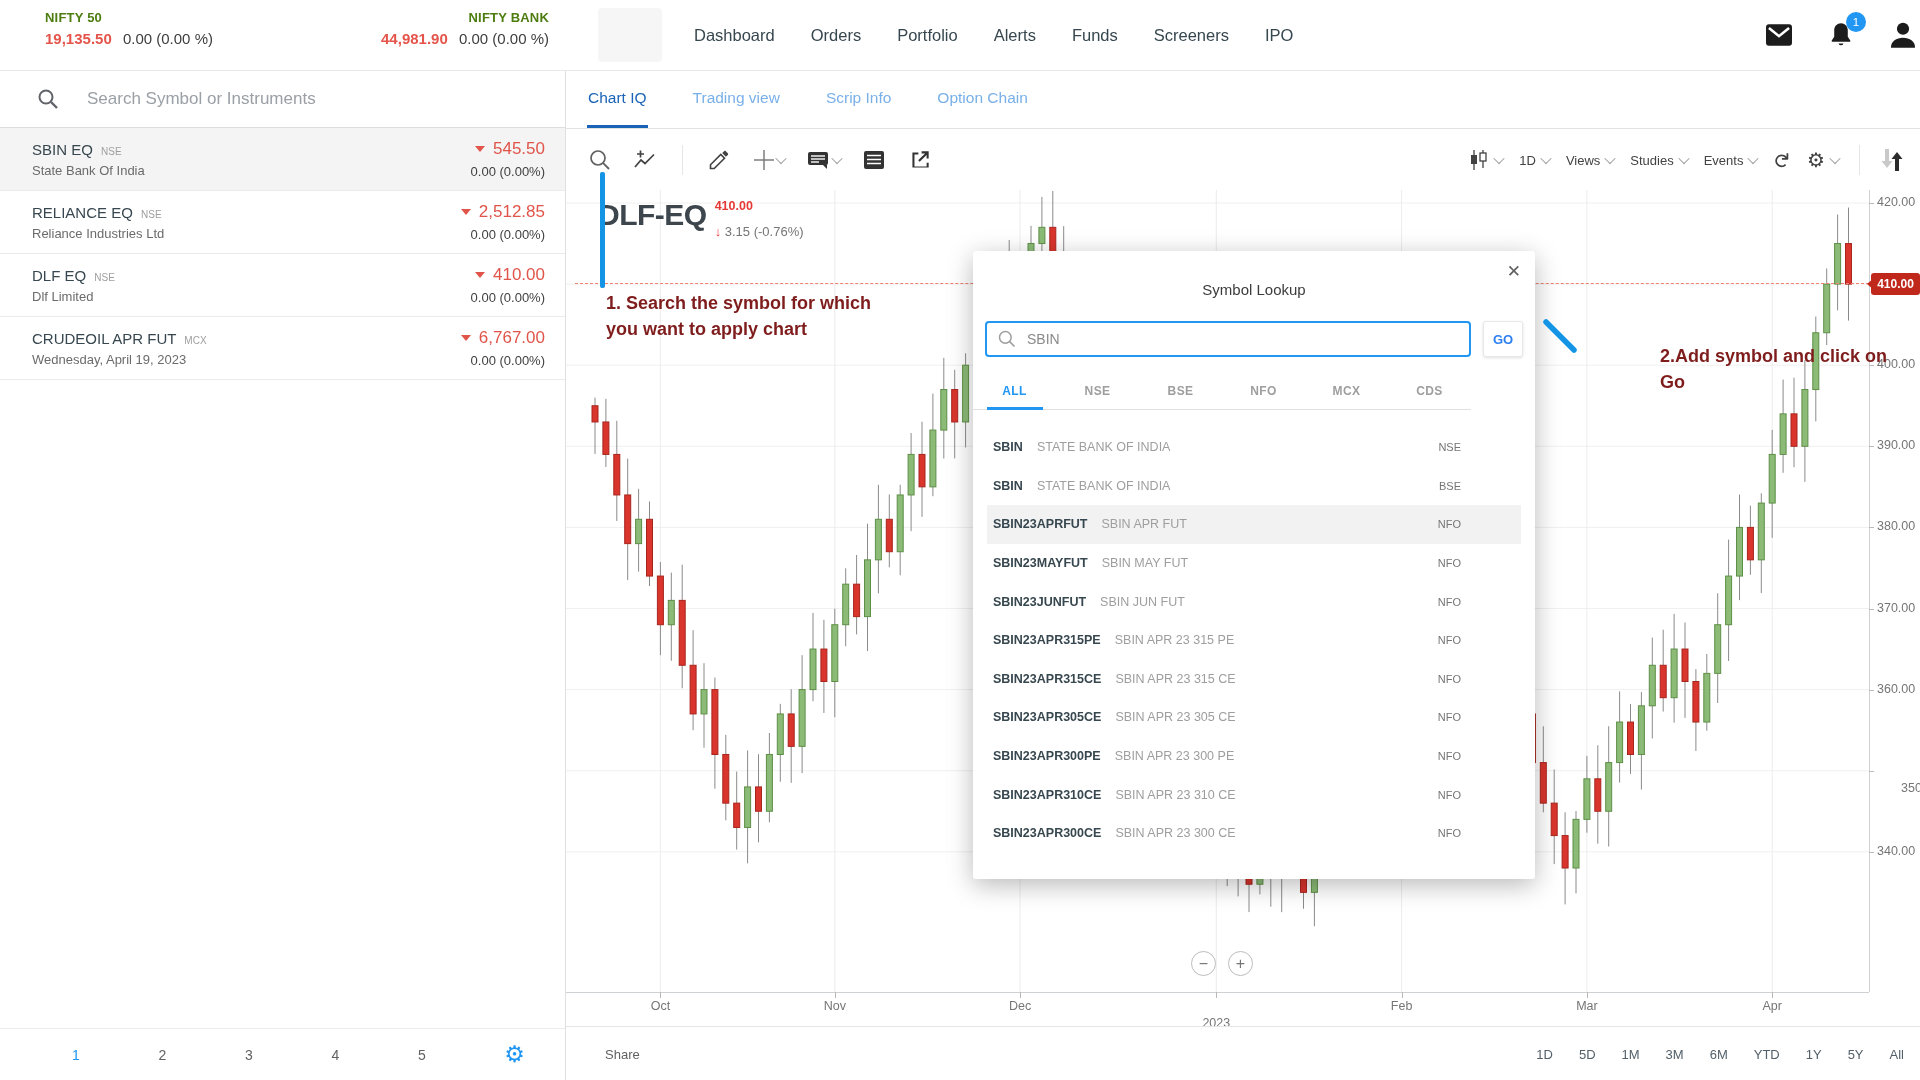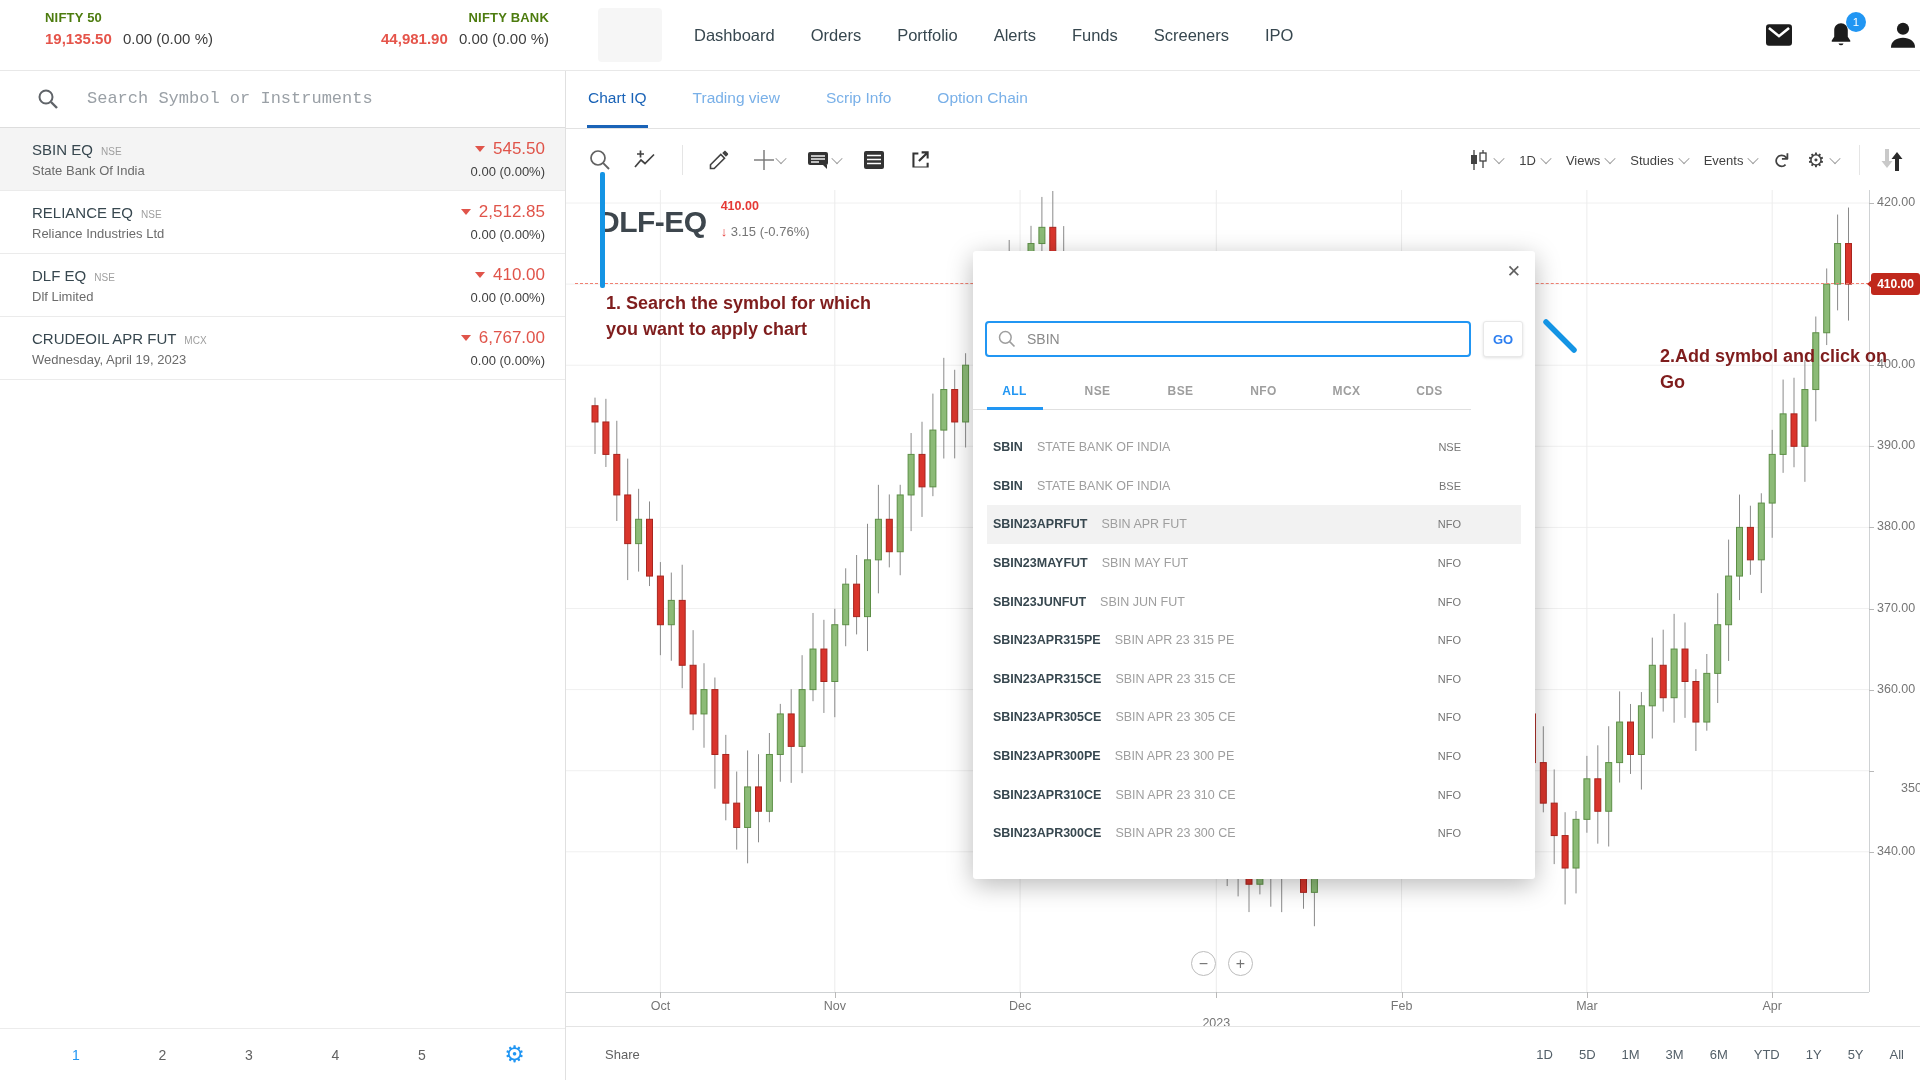--- a/index.html
+++ b/index.html
@@ -14,21 +14,21 @@
   #idx1{left:45px;}
   #idx2{left:357px;width:192px;text-align:right;}
   .logo-ph{position:absolute;left:598px;top:8px;width:64px;height:54px;background:#f6f6f6;border-radius:4px;}
   #main-nav{position:absolute;left:694px;top:0;height:70px;display:flex;align-items:center;gap:36px;}
   .nav-item{font-size:16.5px;color:#37474f;cursor:pointer;white-space:nowrap;}
   #top-icons{position:absolute;right:0;top:0;height:70px;display:flex;align-items:center;gap:28px;padding-right:0;}
   .icon-btn{position:relative;width:34px;height:34px;display:flex;align-items:center;justify-content:center;cursor:pointer;}
   .badge{position:absolute;top:-6px;right:-8px;width:20px;height:20px;border-radius:50%;background:#2196f3;color:#fff;font-size:11.5px;display:flex;align-items:center;justify-content:center;}
   
   #panel{position:absolute;left:0;top:70px;width:565px;height:1010px;border-right:1px solid #e0e0e0;background:#fff;z-index:20;}
-  #searchrow{height:57px;display:flex;align-items:center;padding-left:36px;border-bottom:1px solid #ddd;font-family:Liberation Mono, monospace;}
+  #searchrow{height:57px;display:flex;align-items:center;padding-left:36px;border-bottom:1px solid #ddd;}
   #searchrow .ph{margin-left:27px;font-size:17px;color:#9aa0a6;}
   .wl-row{height:62px;border-bottom:1px solid #ebebeb;display:flex;justify-content:space-between;align-items:center;padding:0 20px 0 32px;cursor:pointer;background:#fff;}
   .wl-row.sel{background:#f4f4f4;}
   .wl-sym{font-size:15px;color:#37474f;}
   .wl-exch{font-size:10px;color:#9e9e9e;margin-left:4px;}
   .wl-name{font-size:13px;color:#6b6b6b;margin-top:5px;}
   .wl-right{text-align:right;}
   .wl-price{font-size:17px;color:#e0544a;display:flex;align-items:center;justify-content:flex-end;gap:8px;}
   .tri-down{width:0;height:0;border-left:5px solid transparent;border-right:5px solid transparent;border-top:6px solid #e0544a;display:inline-block;}
   .wl-chg{font-size:13px;color:#3f3f3f;margin-top:5px;}
@@ -53,21 +53,21 @@
   #plot{position:absolute;left:565px;top:190px;z-index:1;}
   #dash410{position:absolute;left:575px;top:283px;width:1294px;border-top:1.5px dashed #f08072;z-index:4;}
   #yaxis-line{position:absolute;left:1869px;top:190px;width:1px;height:802px;background:#cfd2d4;z-index:3;}
   #xaxis-line{position:absolute;left:565px;top:992px;width:1304px;height:1px;background:#cfd2d4;z-index:3;}
   .ylab{position:absolute;left:1877px;font-size:12.5px;color:#757575;z-index:3;}
   .ytick{position:absolute;left:1869px;width:5px;height:1px;background:#b9b9b9;z-index:3;}
   .xlab{position:absolute;width:60px;text-align:center;font-size:12.5px;color:#757575;z-index:3;}
   .xtick{position:absolute;width:1px;height:6px;background:#b9b9b9;top:992px;z-index:3;}
   #pricetag{position:absolute;left:1871px;top:273px;width:49px;height:22px;background:#c0281c;color:#fff;font-size:12px;font-weight:bold;display:flex;align-items:center;justify-content:center;border-radius:3px;z-index:6;}
   #pricetag:before{content:"";position:absolute;left:-10px;border:6px solid transparent;border-right:7px solid #c0281c;}
-  #chart-head{position:absolute;left:598px;top:198px;display:flex;align-items:flex-end;gap:14px;z-index:5;}
+  #chart-head{position:absolute;left:598px;top:198px;display:flex;align-items:flex-start;gap:8px;z-index:5;}
   #chart-sym{font-size:30px;font-weight:bold;color:#3d464d;letter-spacing:-.5px;}
   #chart-quote{padding-top:1px;}
   #chart-price{font-size:12.5px;font-weight:bold;color:#e53935;}
   #chart-chg{font-size:13px;color:#757575;margin-top:11px;}
   #chart-chg .dn{color:#e53935;font-weight:bold;}
   .zoombtn{position:absolute;top:951px;width:25px;height:25px;border:1px solid #bdbdbd;border-radius:50%;background:#fff;color:#757575;font-size:16px;display:flex;align-items:center;justify-content:center;cursor:pointer;z-index:5;box-sizing:border-box;}
   
   #botbar{position:absolute;left:565px;top:1026px;right:0;height:54px;border-top:1px solid #e4e4e4;display:flex;align-items:center;background:#fff;z-index:5;}
   #share-lbl{margin-left:40px;font-size:13px;color:#616161;cursor:pointer;}
   #tfs{margin-left:auto;display:flex;align-items:center;gap:26px;padding-right:16px;}
@@ -639,20 +639,21 @@
         <div class="tf">6M</div>
         <div class="tf">YTD</div>
         <div class="tf">1Y</div>
         <div class="tf">5Y</div>
         <div class="tf">All</div>
       </div>
   </div>
 
   <div id="modal">
     <span id="modal-close">✕</span>
+    <div id="modal-title">Symbol Lookup</div>
     <div id="modal-search">
       <svg width="20" height="20" viewBox="0 0 24 24">
           <circle cx="10" cy="10" r="7" fill="none" stroke="#9e9e9e" stroke-width="1.8"></circle>
           <line x1="15.2" y1="15.2" x2="21" y2="21" stroke="#9e9e9e" stroke-width="2"></line>
         </svg>
       <span class="val">SBIN</span>
     </div>
     <div id="go-btn">GO</div>
     <div id="modal-tabs">
         <div class="mtab on">ALL</div>

